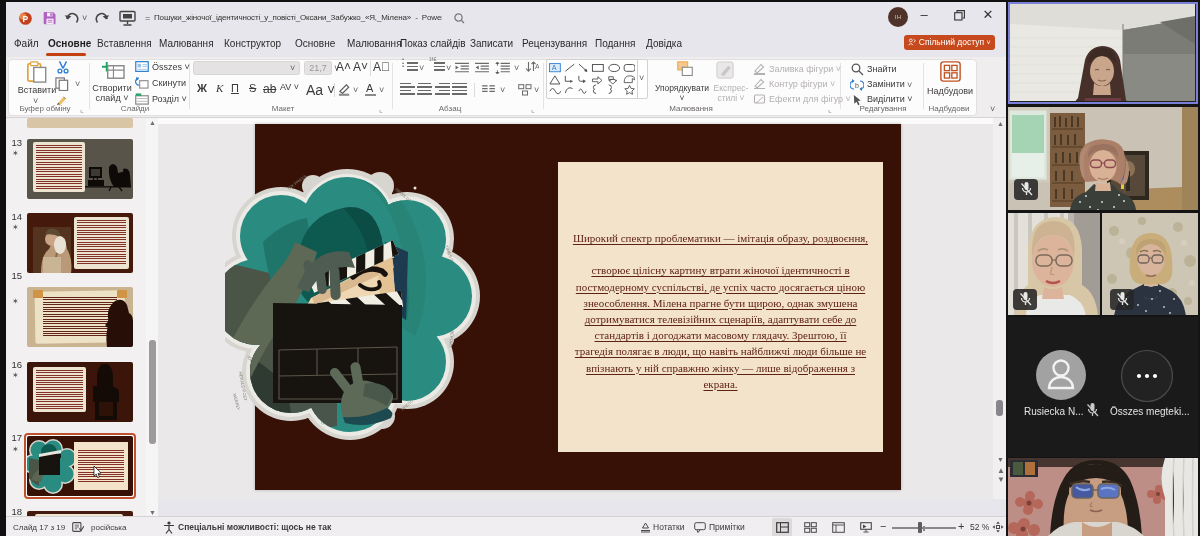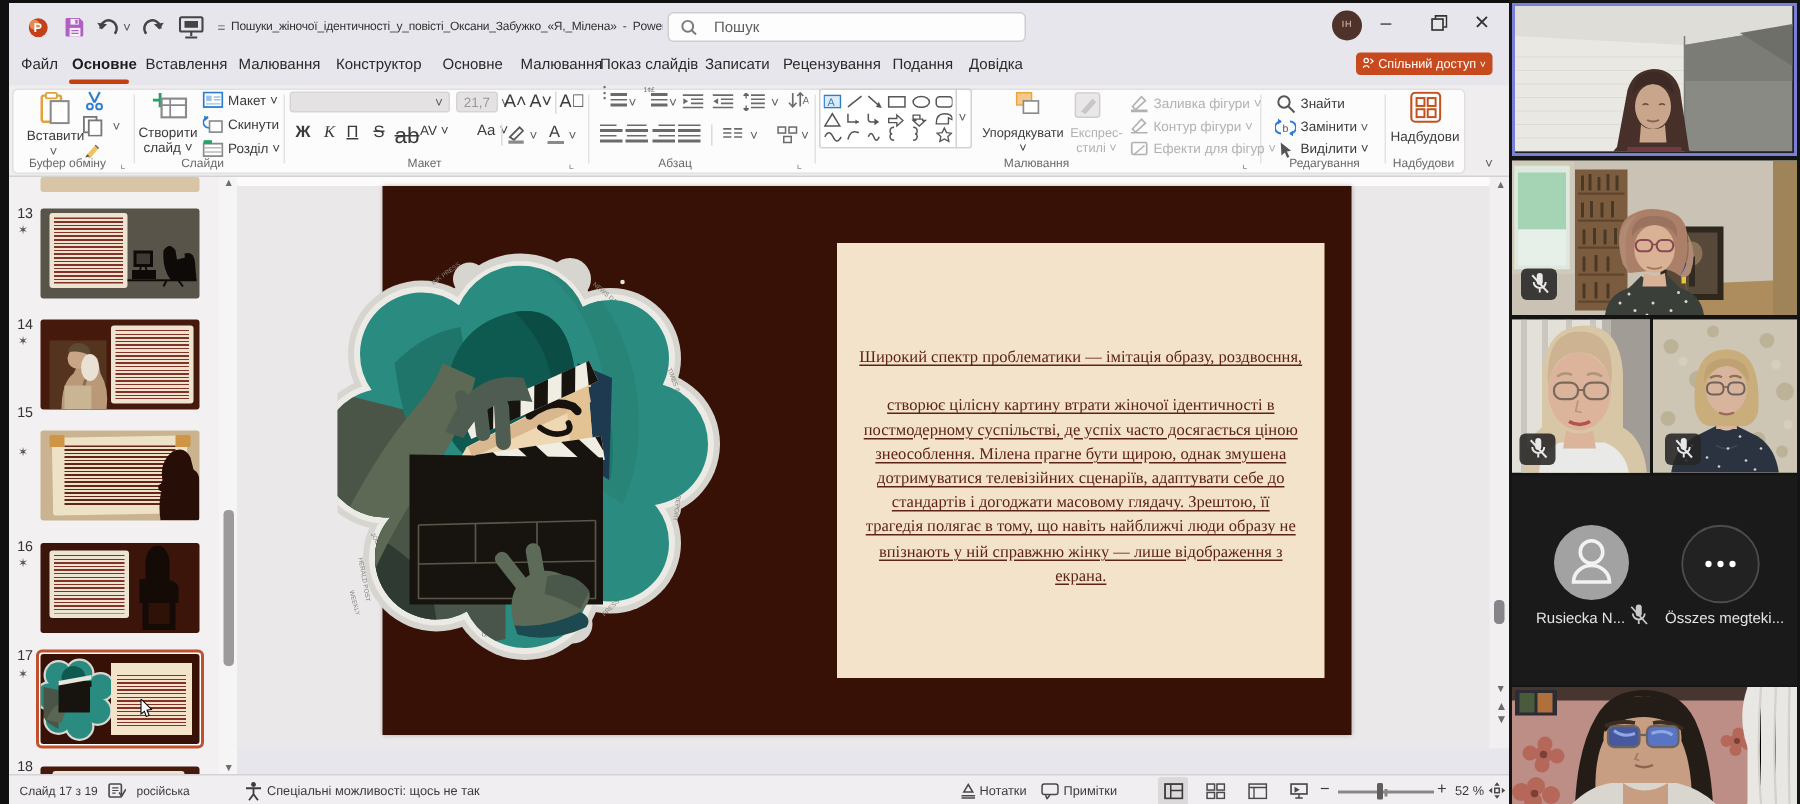--- a/index.html
+++ b/index.html
@@ -108,21 +108,20 @@
         <path d="M3.5 12.5 a5.4 5.4 0 1 1 9.5 -3.4" fill="none" stroke="#444" stroke-width="1.6"></path>
         <path d="M15.2 5.2 l-3 4.4 -3.6 -3.4 z" fill="#444"></path>
       </svg>
       <svg style="position:absolute;left:113px;top:8px" width="17" height="16" viewBox="0 0 17 16">
         <rect x="1" y="1.5" width="15" height="9.5" rx="1" fill="none" stroke="#444" stroke-width="1.4"></rect>
         <rect x="4" y="4" width="9" height="4.5" fill="#444"></rect>
         <path d="M8.5 11 v3 M4.5 15 h8" stroke="#444" stroke-width="1.4"></path>
       </svg>
       <div class="tbtxt" style="left:139px;top:11px;font-size:9px;color:#555">=</div>
       <div class="tbtxt" style="left:148px;top:11px;color:#323232;font-size:8px;letter-spacing:-0.15px;width:288px;overflow:hidden;white-space:nowrap">Пошуки_жіночої_ідентичності_у_повісті_Оксани_Забужко_«Я,_Мілена»&nbsp; -&nbsp; PowerP...</div>
-      <div id="searchbox">Пошук</div>
       <svg style="position:absolute;left:448px;top:11px" width="11" height="11" viewBox="0 0 11 11">
         <circle cx="4.5" cy="4.5" r="3.6" fill="none" stroke="#7b7879" stroke-width="1.3"></circle>
         <path d="M7.3 7.3 L10 10" stroke="#7b7879" stroke-width="1.3"></path>
       </svg>
       <div id="avatar">ІН</div>
       <div class="winbtn" style="left:911px;">–</div>
       <svg style="position:absolute;left:948px;top:8px" width="11" height="11" viewBox="0 0 11 11">
           <rect x="0.7" y="2.7" width="7.3" height="7.3" fill="none" stroke="#333" stroke-width="1.1"></rect>
           <path d="M3 2.7 V0.6 h7.4 v7.4 h-2" fill="none" stroke="#333" stroke-width="1.1"></path>
         </svg>
@@ -187,21 +186,21 @@
         <path d="M7 2 v10 M2 7 h10" stroke="#21a366" stroke-width="2"></path>
         <rect x="8" y="6" width="17" height="13" fill="#fff" stroke="#8a8a8a" stroke-width="1.5"></rect>
         <path d="M8 10.5 h17 M14 6 v13" stroke="#8a8a8a" stroke-width="1.2"></path>
       </svg>
       <div class="rtx" style="left:82px;top:26px;width:48px;text-align:center">Створити<br>слайд ˅</div>
       <svg class="rico16" style="left:129px;top:4px" width="14" height="11" viewBox="0 0 15 12">
         <rect x="0.7" y="0.7" width="13.6" height="10.6" fill="#fff" stroke="#2b7cd3" stroke-width="1.3"></rect>
         <rect x="2.5" y="3" width="4" height="4" fill="#9cc3e5"></rect>
           <path d="M8 4 h5 M8 6 h5 M2.5 9 h10.5" stroke="#9cc3e5" stroke-width="1"></path>
       </svg>
-      <div class="rtx" style="left:146px;top:5px">Макет ˅</div>
+      <div class="rtx" style="left:146px;top:5px">Összes ˅</div>
       <svg class="rico16" style="left:129px;top:20px" width="14" height="12" viewBox="0 0 15 13">
         <path d="M4 1 a4 4 0 1 0 4 6" fill="none" stroke="#2b7cd3" stroke-width="1.2"></path>
         <path d="M1 0 l3.4 1.8 -3 2.4 z" fill="#2b7cd3"></path>
         <rect x="5" y="4" width="9" height="8" fill="#fff" stroke="#8a8a8a" stroke-width="1.2"></rect>
       </svg>
       <div class="rtx" style="left:146px;top:21px">Скинути</div>
       <svg class="rico16" style="left:129px;top:36px" width="14" height="12" viewBox="0 0 15 13">
         <rect x="0.7" y="3" width="13.6" height="9" fill="#fff" stroke="#8a8a8a" stroke-width="1.3"></rect>
         <rect x="0.7" y="0.5" width="6" height="2.5" fill="#21a366"></rect>
         <path d="M1.5 6 h12 M1.5 9 h12" stroke="#b9b9b9" stroke-width="1"></path>
@@ -214,23 +213,23 @@
       <div style="position:absolute;left:298px;top:4px;width:28px;height:14px;background:#e4e2e3;border:1px solid #d7d4d5;border-radius:2.5px;color:#9a9798;font-size:9px;text-align:center;line-height:13px">21,7</div>
       <div class="chev" style="left:328px;top:6px">˅</div>
       <div class="fbtn" style="left:330px;top:3px;font-size:12px">А˄</div>
       <div class="fbtn" style="left:347px;top:3px;font-size:12px">А˅</div>
       <div style="position:absolute;left:364px;top:4px;width:1px;height:15px;background:#dcdada"></div>
       <div class="fbtn" style="left:367px;top:3px;font-size:12px">А⃛</div>
       <div class="fbtn" style="left:191px;top:25px;font-weight:bold">Ж</div>
       <div class="fbtn" style="left:210px;top:25px;font-style:italic;font-family:'Liberation Serif',serif">K</div>
       <div class="fbtn" style="left:225px;top:25px;text-decoration:underline">П</div>
       <div class="fbtn" style="left:243px;top:25px;text-decoration:line-through">S</div>
-      <div class="fbtn" style="left:257px;top:25px;font-size:15px;text-decoration:line-through">ab</div>
+      <div class="fbtn" style="left:257px;top:25px;font-size:12px;text-decoration:line-through">ab</div>
       <div class="fbtn" style="left:274px;top:25px;font-size:9px">AV ˅</div>
-      <div class="fbtn" style="left:312px;top:25px;font-size:10px">Aa ˅</div>
+      <div class="fbtn" style="left:300px;top:25px;font-size:14px">Aa ˅</div>
       <div style="position:absolute;left:328px;top:26px;width:1px;height:14px;background:#dcdada"></div>
       <svg style="position:absolute;left:332px;top:26px" width="13" height="13" viewBox="0 0 14 14">
         <path d="M2 9 L9 2 l2.5 2.5 L5 11 z" fill="none" stroke="#555" stroke-width="1.2"></path>
         <rect x="1" y="11.5" width="11" height="2.3" fill="#8a8a8a"></rect>
       </svg>
       <div class="chev" style="left:347px;top:28px">˅</div>
       <div class="fbtn" style="left:360px;top:25px">А</div>
       <div style="position:absolute;left:359px;top:37px;width:11px;height:2.2px;background:#8a8a8a"></div>
       <div class="chev" style="left:373px;top:28px">˅</div>
       <div class="glabel" style="left:217px">Макет</div>
@@ -494,21 +493,21 @@
       <div id="slide">
         <div id="textbox">
           <div id="slidetext">
             <u>Широкий спектр проблематики — імітація образу, роздвоєння,</u><br>
             <br>
             <u>створює цілісну картину втрати жіночої ідентичності в</u><br>
             <u>постмодерному суспільстві, де успіх часто досягається ціною</u><br>
             <u>знеособлення. Мілена прагне бути щирою, однак змушена</u><br>
             <u>дотримуватися телевізійних сценаріїв, адаптувати себе до</u><br>
             <u>стандартів і догоджати масовому глядачу. Зрештою, її</u><br>
-            <u>трагедія полягає в тому, що навіть найближчі люди образу не</u><br>
+            <u>трагедія полягає в люди, що навіть найближчі люди більше не</u><br>
             <u>впізнають у ній справжню жінку — лише відображення з</u><br>
             <u>екрана.</u>
           </div>
         </div>
         <svg id="flower" width="676" height="366" viewBox="-30 0 676 366" style="position:absolute;left:-30px;top:0">
           <defs>
             <clipPath id="fclip">
               <circle cx="92" cy="98" r="45"></circle>
                 <circle cx="152" cy="115" r="39"></circle>
                 <circle cx="176" cy="172" r="41"></circle>
@@ -639,21 +638,21 @@
       <svg style="position:absolute;left:66px;top:5px" width="12" height="10" viewBox="0 0 13 11">
         <rect x="0.7" y="0.7" width="9" height="9.6" rx="1" fill="none" stroke="#4a4848" stroke-width="1.2"></rect>
         <path d="M3 3.5 h4.5 M3 5.5 h4.5 M3 7.5 h2.5" stroke="#4a4848" stroke-width="0.9"></path>
         <path d="M8 7 l2 2.5 3 -5" stroke="#4a4848" stroke-width="1.2" fill="none"></path>
       </svg>
       <div class="st" style="left:85px;font-size:8px;top:5.5px">російська</div>
       <svg style="position:absolute;left:157px;top:4px" width="12" height="13" viewBox="0 0 12 13">
         <circle cx="6" cy="2" r="1.6" fill="#3c3a3b"></circle>
         <path d="M1 4.5 h10 M6 4.5 v4 M6 8.5 l-3 4 M6 8.5 l3 4" stroke="#3c3a3b" stroke-width="1.2" fill="none"></path>
       </svg>
-      <div class="st" style="left:172px;font-weight:normal">Спеціальні можливості: щось не так</div>
+      <div class="st" style="left:172px;font-weight:bold">Спеціальні можливості: щось не так</div>
       <svg style="position:absolute;left:634px;top:5px" width="11" height="11" viewBox="0 0 11 11">
         <path d="M1 8.5 h9 M1 10 h9" stroke="#4a4848" stroke-width="1"></path>
         <path d="M5.5 1 l3 5 h-6 z" fill="none" stroke="#4a4848" stroke-width="1"></path>
       </svg>
       <div class="st" style="left:647px">Нотатки</div>
       <svg style="position:absolute;left:688px;top:5px" width="12" height="11" viewBox="0 0 12 11">
         <rect x="0.7" y="0.7" width="10.6" height="7" rx="1.5" fill="none" stroke="#4a4848" stroke-width="1"></rect>
         <path d="M3 8 l1 2.5 2 -2.5" fill="none" stroke="#4a4848" stroke-width="1"></path>
       </svg>
       <div class="st" style="left:703px">Примітки</div>

